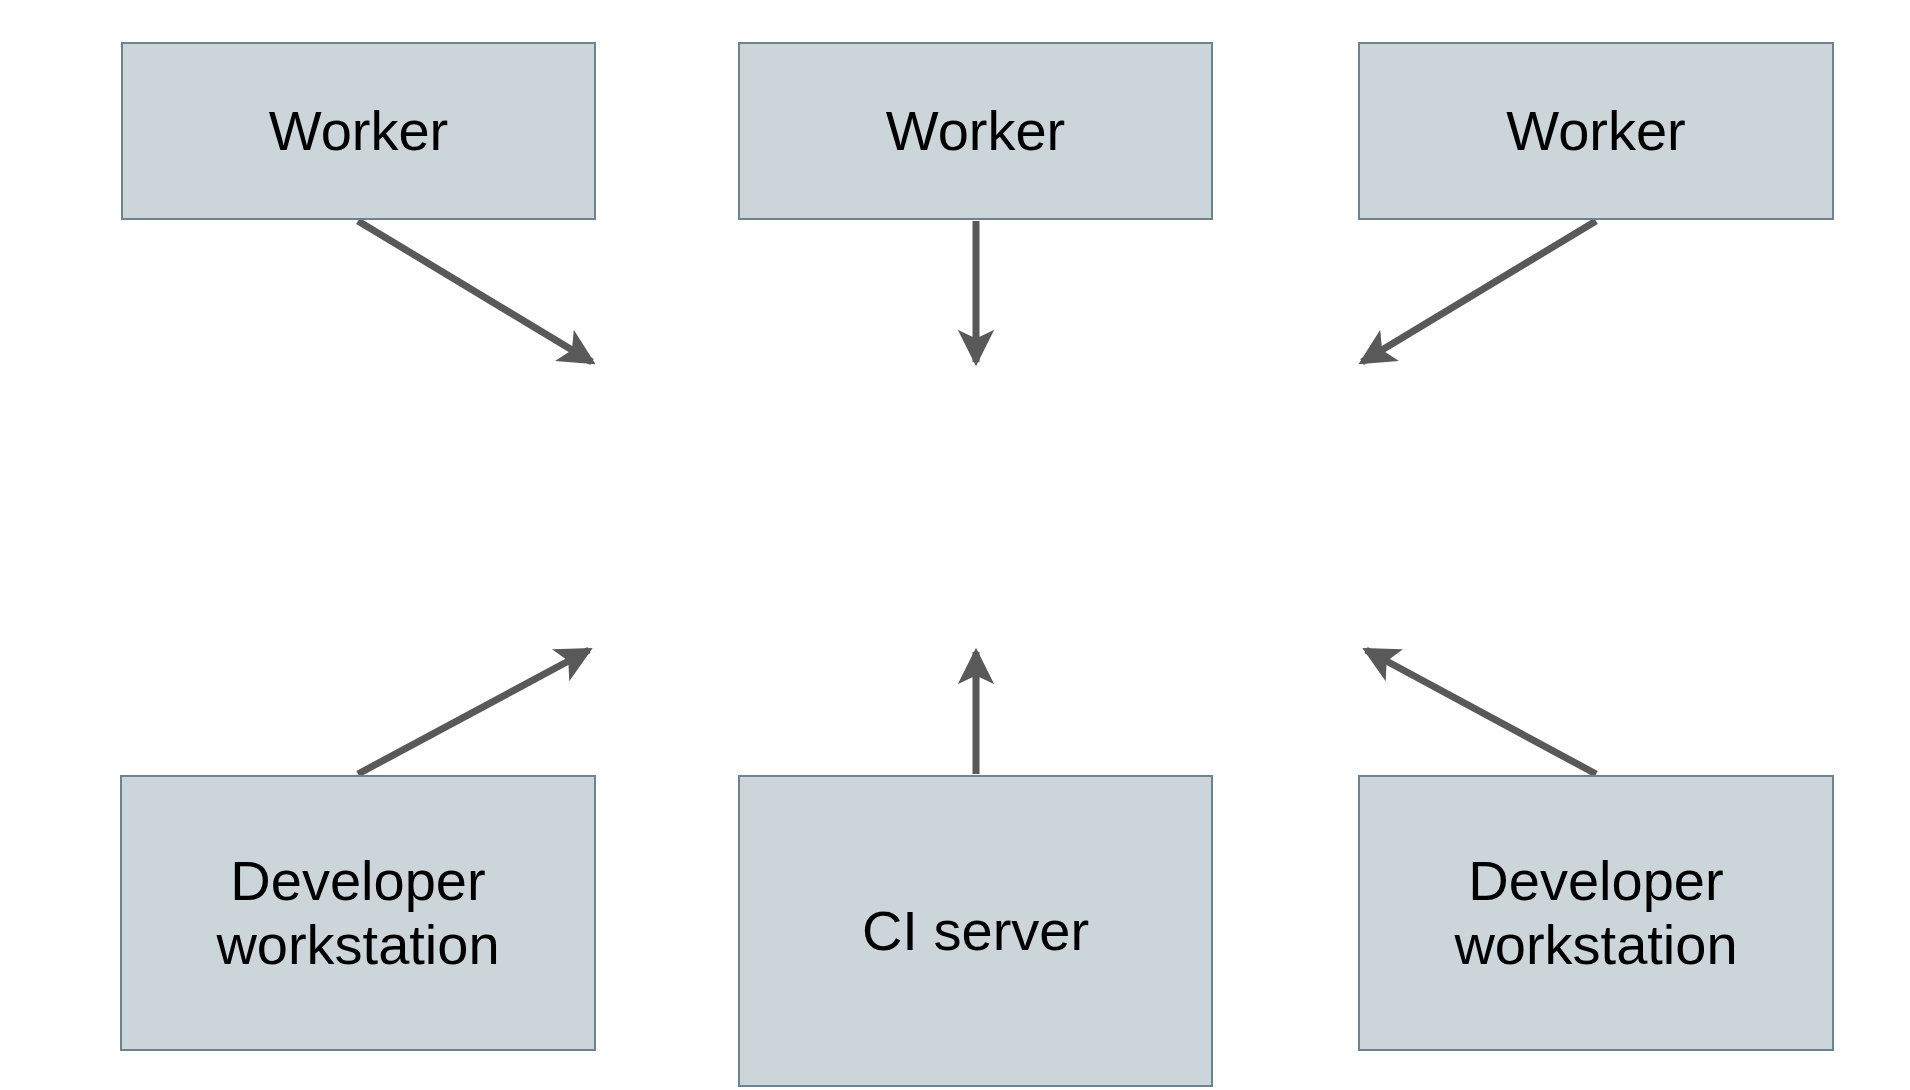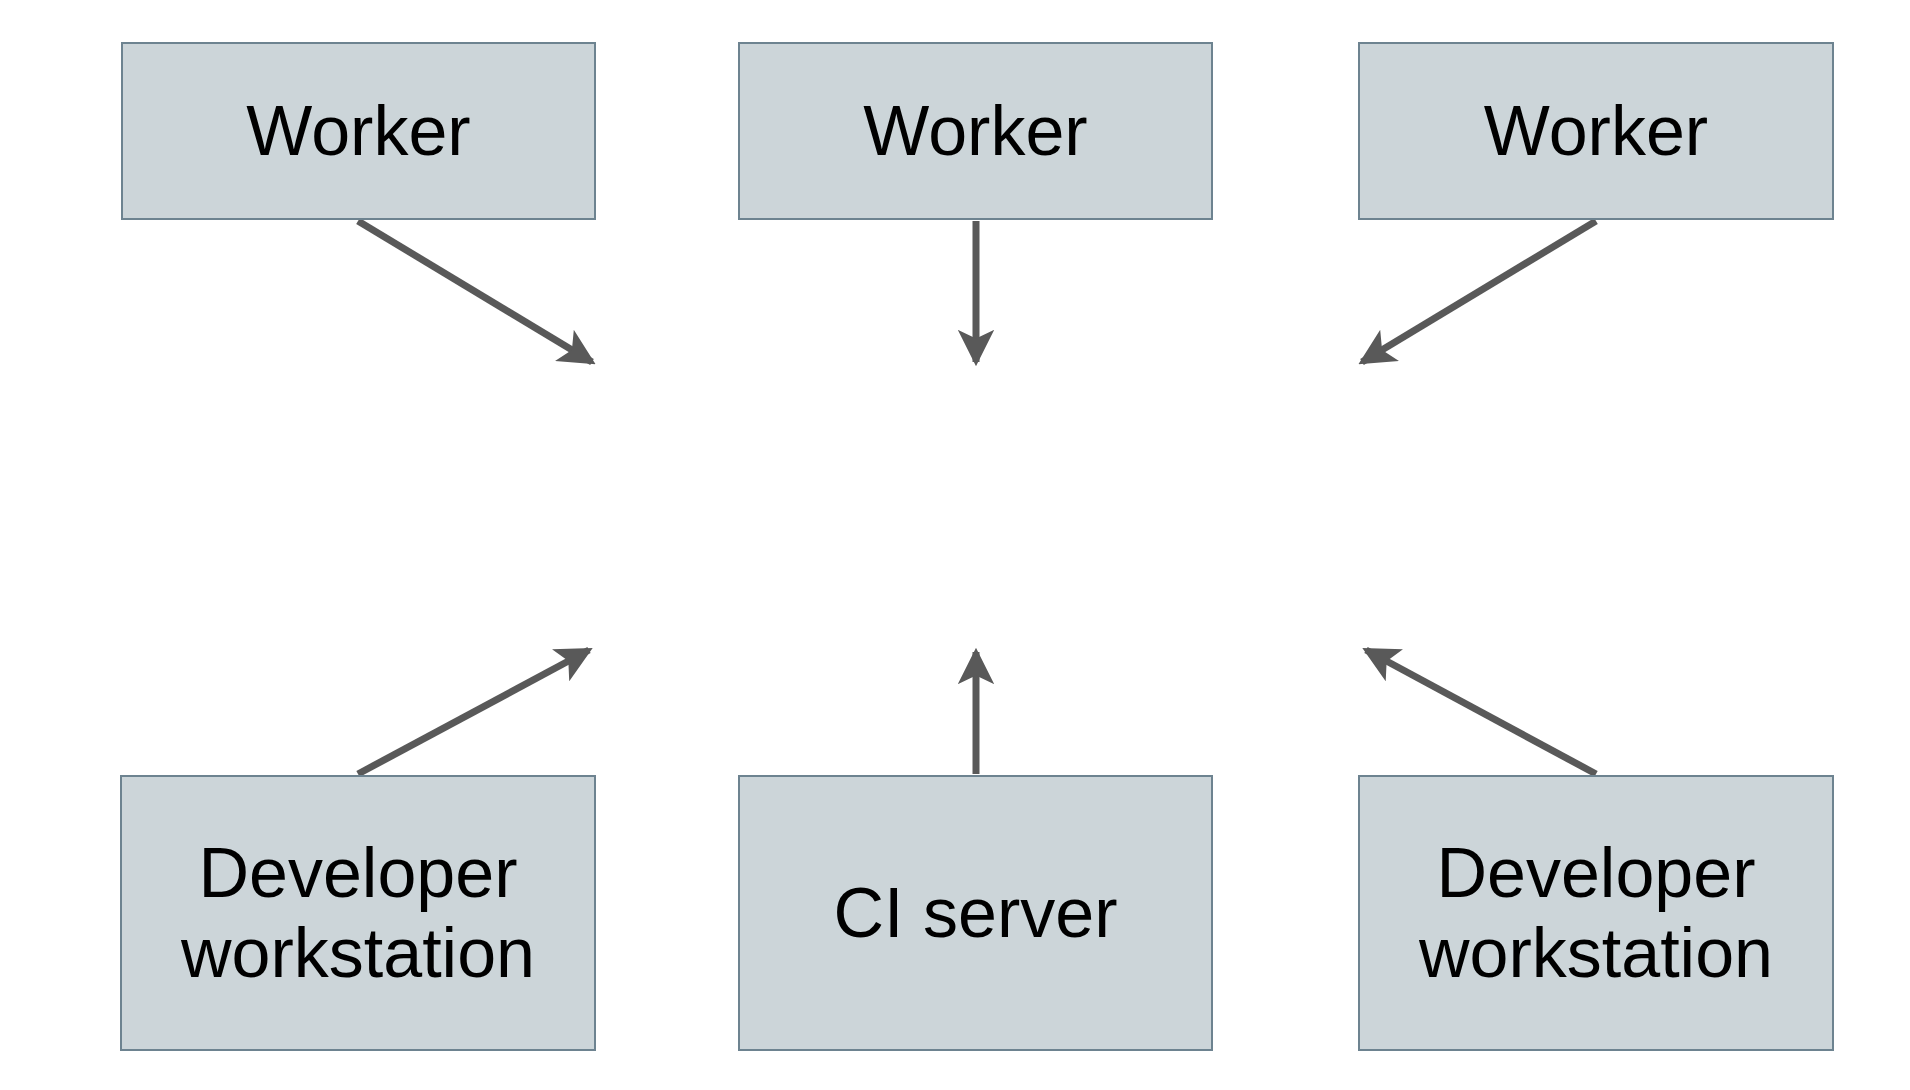--- a/index.html
+++ b/index.html
@@ -29,21 +29,21 @@
     box-sizing: border-box;
     background: #ccd5d9;
     border: 2px solid #6d8390;
     display: flex;
     align-items: center;
     justify-content: center;
     text-align: center;
   }
   .node-label {
     color: #000000;
-    font-size: 70px;
+    font-size: 56px;
     line-height: 1.12;
     letter-spacing: 0px;
     white-space: pre-line;
     font-weight: 400;
   }
   .node-label.two-line {
     line-height: 1.15;
   }
 </style>
 </head>
@@ -94,21 +94,21 @@
   <div class="node" style="left:1358px; top:42px; width:476px; height:178px;">
     <span class="node-label">Worker</span>
   </div>
 
 
   <div class="node" style="left:120px; top:775px; width:476px; height:276px;">
     <span class="node-label two-line">Developer
 workstation</span>
   </div>
 
-  <div class="node" style="left:738px; top:775px; width:475px; height:276px;">
+  <div class="node" style="left:738px; top:775px; width:475px; height:312px;">
     <span class="node-label">CI server</span>
   </div>
 
   <div class="node" style="left:1358px; top:775px; width:476px; height:276px;">
     <span class="node-label two-line">Developer
 workstation</span>
   </div>
 
 </div>
 

